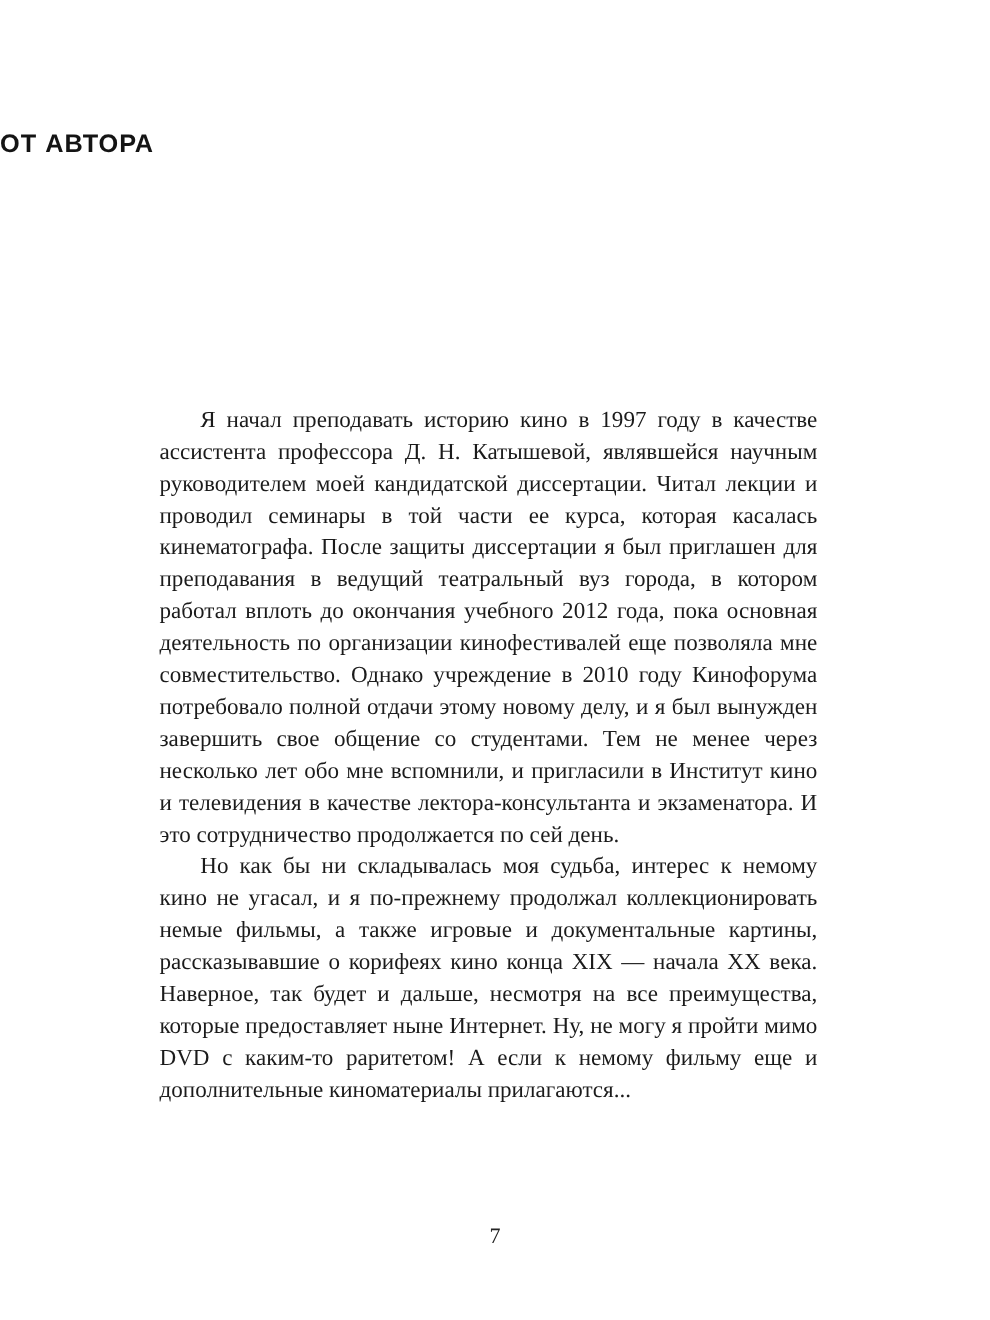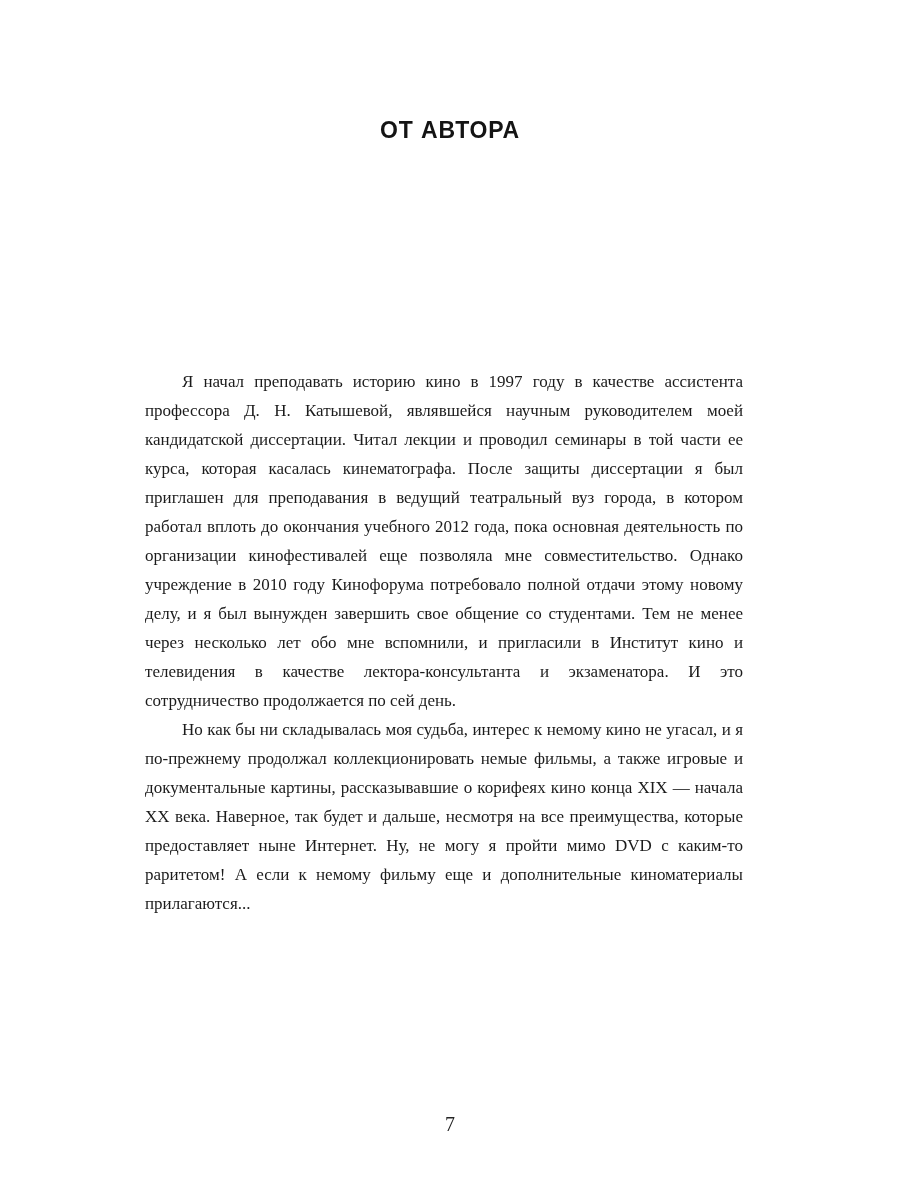--- a/index.html
+++ b/index.html
@@ -23,42 +23,42 @@
     inset: 0;
     background: #ffffff;
   }
 
   
   .chapter-title {
     position: absolute;
     left: 0;
     right: 0;
     top: 101px;
-    text-align: center;
+    text-align: left;
     font-family: "Liberation Sans", "DejaVu Sans", sans-serif;
     font-weight: 700;
     font-size: 23px;
     line-height: 28px;
     letter-spacing: 0.9px;
     color: #141414;
     text-transform: uppercase;
   }
 
   
   .body-block {
     position: absolute;
     left: 145px;
     top: 367px;
     width: 598px;
   }
 
   .body-paragraph {
     margin: 0;
     font-family: "Liberation Serif", "DejaVu Serif", serif;
-    font-size: 17px;
+    font-size: 21px;
     line-height: 29px;
     text-align: justify;
     text-justify: inter-word;
     text-indent: 37px;
     color: #1b1b1b;
     hyphens: manual;
   }
 
   .body-paragraph + .body-paragraph {
     margin-top: 0;

